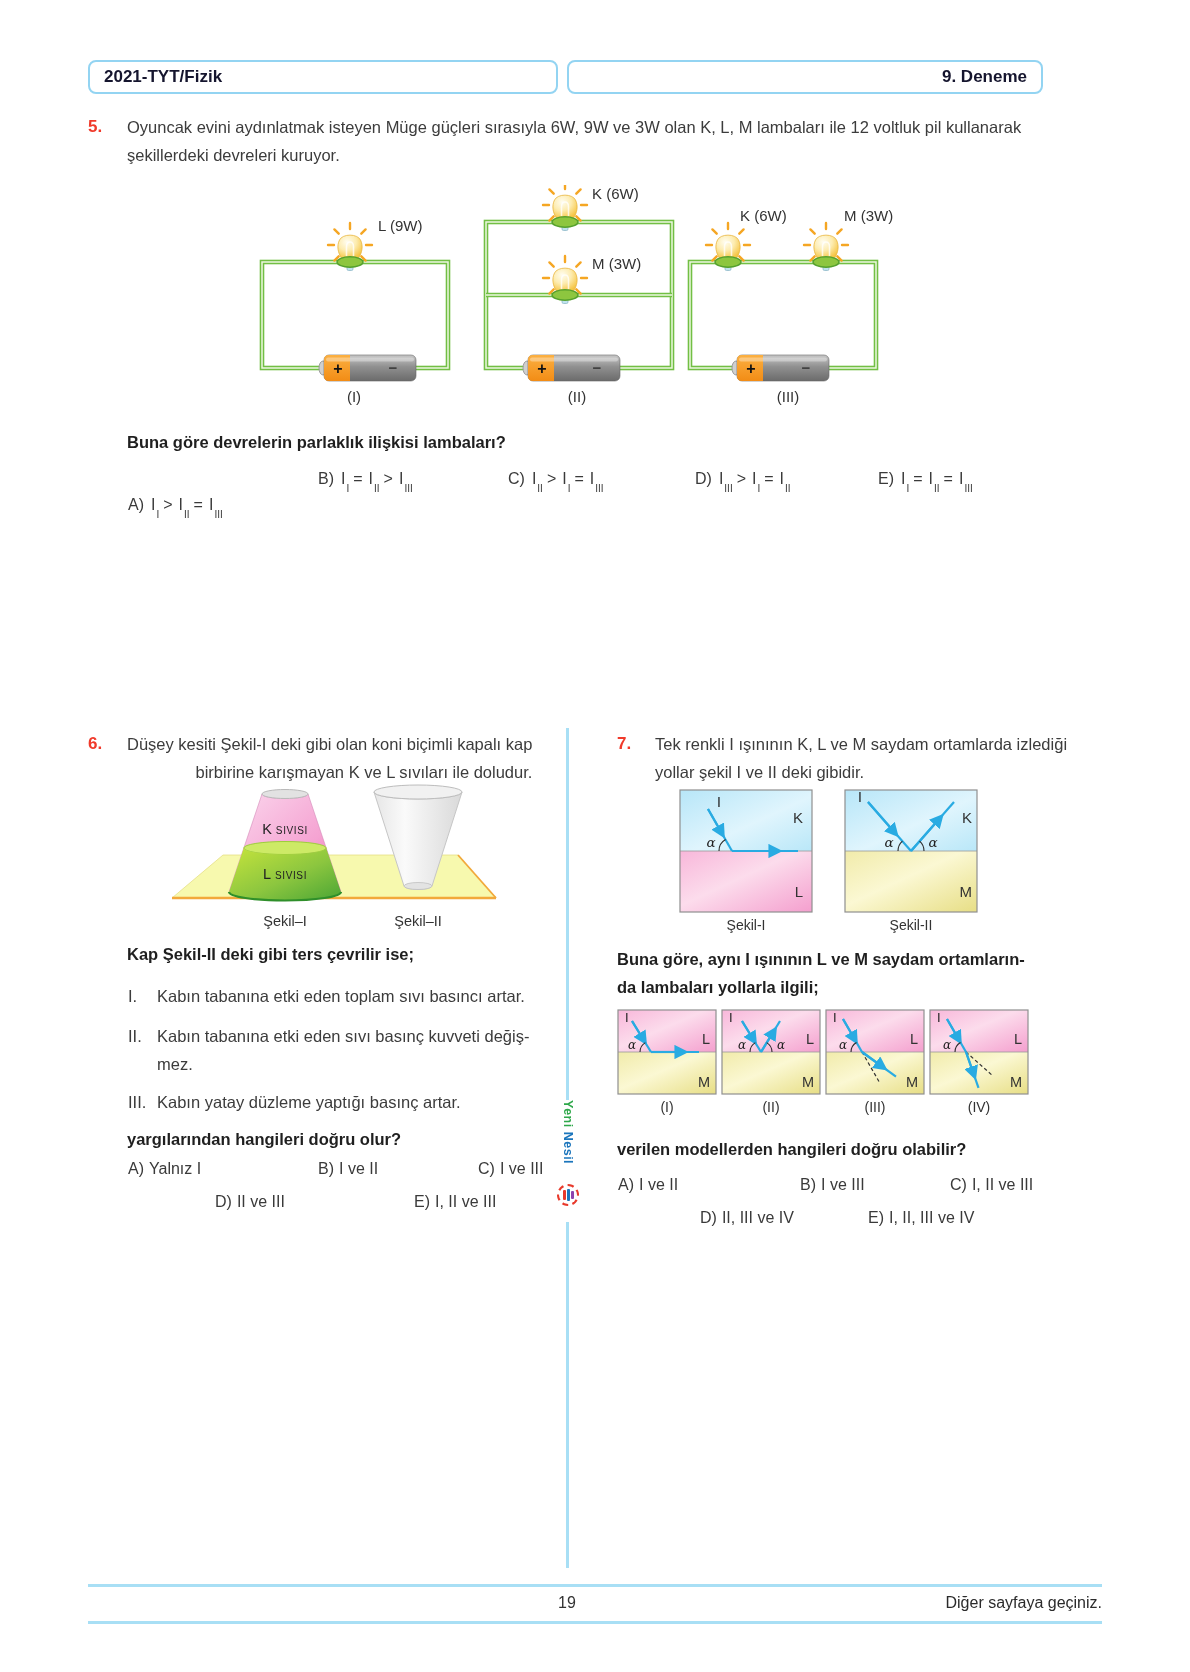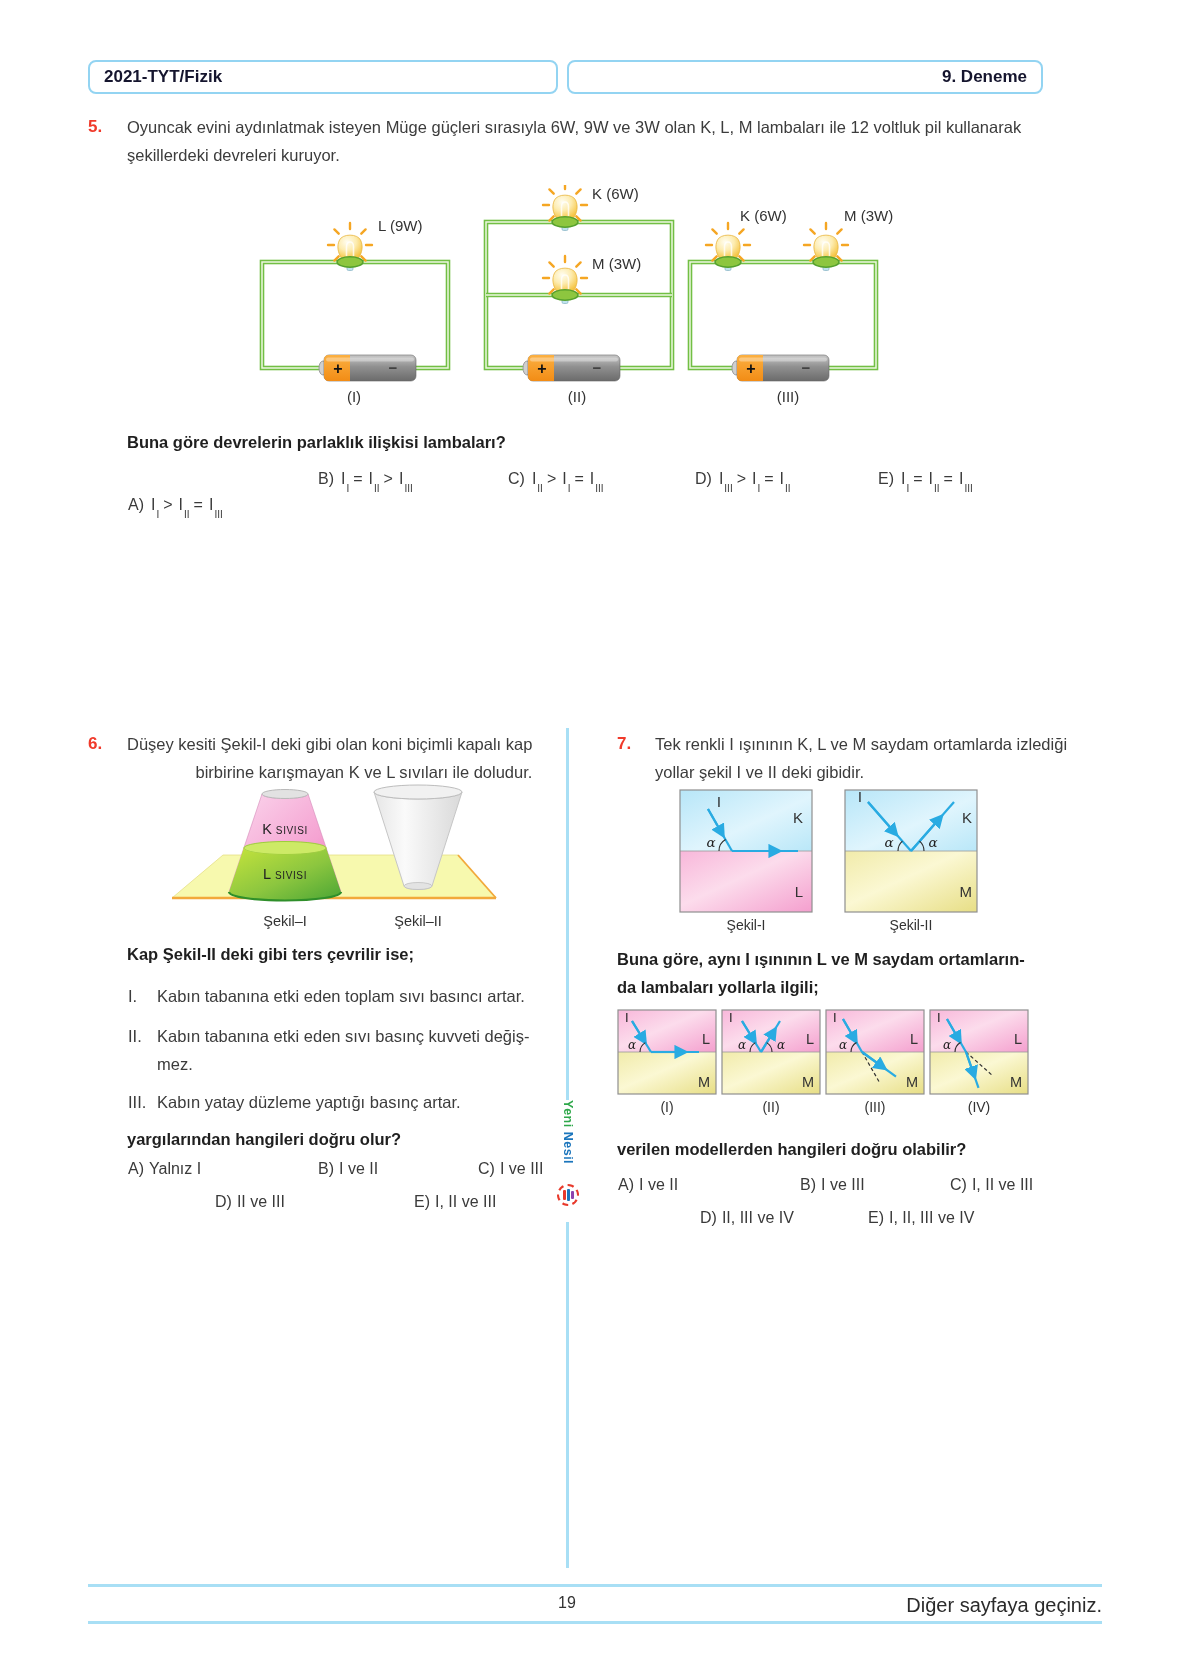--- a/index.html
+++ b/index.html
@@ -31,21 +31,21 @@
   .vtext .bb{color:var(--brand_blue);}
   .brand-mark{position:absolute;left:5px;top:84px;width:22px;height:22px;border:2px dashed #e8392b;
               border-radius:50%;box-sizing:border-box;display:flex;align-items:center;justify-content:center;gap:1px;}
   .brand-mark i{display:block;width:3px;border-radius:1px;}
   .bm1{height:10px;background:#e8392b;}
   .bm2{height:12px;background:#1b75bc;}
   .bm3{height:8px;background:#8e44ad;}
   
   .fline{position:absolute;left:88px;width:1014px;height:3px;background:var(--line_blue);}
   .pageno{position:absolute;left:500px;top:1594px;width:134px;text-align:center;font-size:16px;color:#333;}
-  .footnote{position:absolute;right:88px;top:1594px;font-size:20px;color:#2b2b2b;}
+  .footnote{position:absolute;right:88px;top:1594px;font-size:16px;color:#2b2b2b;}
   
   svg text{font-family:"Liberation Sans",sans-serif;}
   .t15{font-size:15px;fill:#333;}
   .t14{font-size:14px;fill:#333;}
   .t14b{font-size:14.5px;fill:#333;}
   .rayLab{font-size:14px;fill:#222;}
   .rayLabS{font-size:13px;fill:#222;}
   .alpha{font-family:"DejaVu Serif",serif;font-style:italic;font-size:13.5px;fill:#222;}
   .alphaS{font-family:"DejaVu Serif",serif;font-style:italic;font-size:12px;fill:#222;}
   .wire{fill:none;stroke:var(--wire_green);stroke-width:4.6;}

